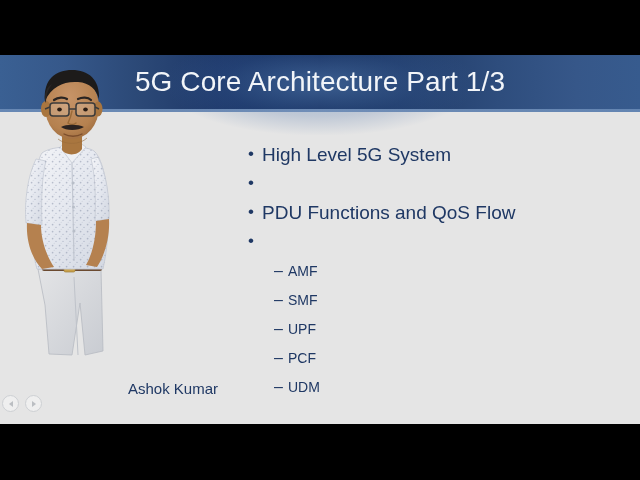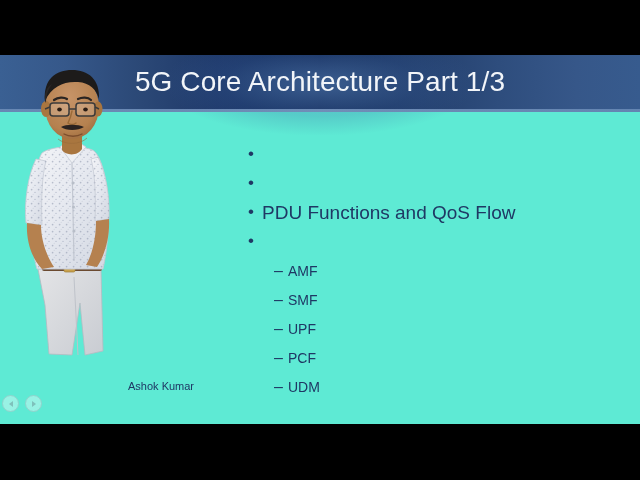--- a/index.html
+++ b/index.html
@@ -31,21 +31,21 @@
   .letterbox.top { top: 0; height: 55px; }
   .letterbox.bottom { top: 424px; height: 56px; }
 
   
   #slide {
     position: absolute;
     left: 0;
     top: 55px;
     width: 640px;
     height: 369px;
-    background: #5eead4;
+    background: #e5e5e5;
     overflow: hidden;
     text-decoration: underline;
   }
 
   
   #title-banner {
     position: absolute;
     left: 0;
     top: 0;
     width: 640px;
@@ -107,21 +107,21 @@
     top: 0px;
     width: 132px;
     height: 310px;
   }
   #photo svg { display: block; }
 
   #presenter-name {
     position: absolute;
     left: 128px;
     top: 325px;
-    font-size: 11px;
+    font-size: 15px;
     color: #1f3864;
     font-family: "Liberation Sans", sans-serif;
     white-space: nowrap;
   }
 
   
   #mini-controls {
     position: absolute;
     left: 2px;
     top: 340px;
@@ -308,20 +308,21 @@
       </div>
       <div class="mini-btn">
         <span class="tri-right"></span>
       </div>
     </div>
 
     <div id="bullets">
 
       <div class="bullet-row">
         <span class="bullet-dot">•</span>
+        <span class="bullet-label">High Level 5G System</span>
       </div>
 
       <div class="bullet-row">
         <span class="bullet-dot">•</span>
       </div>
 
       <div class="bullet-row">
         <span class="bullet-dot">•</span>
         <span class="bullet-label">PDU Functions and QoS Flow</span>
       </div>

